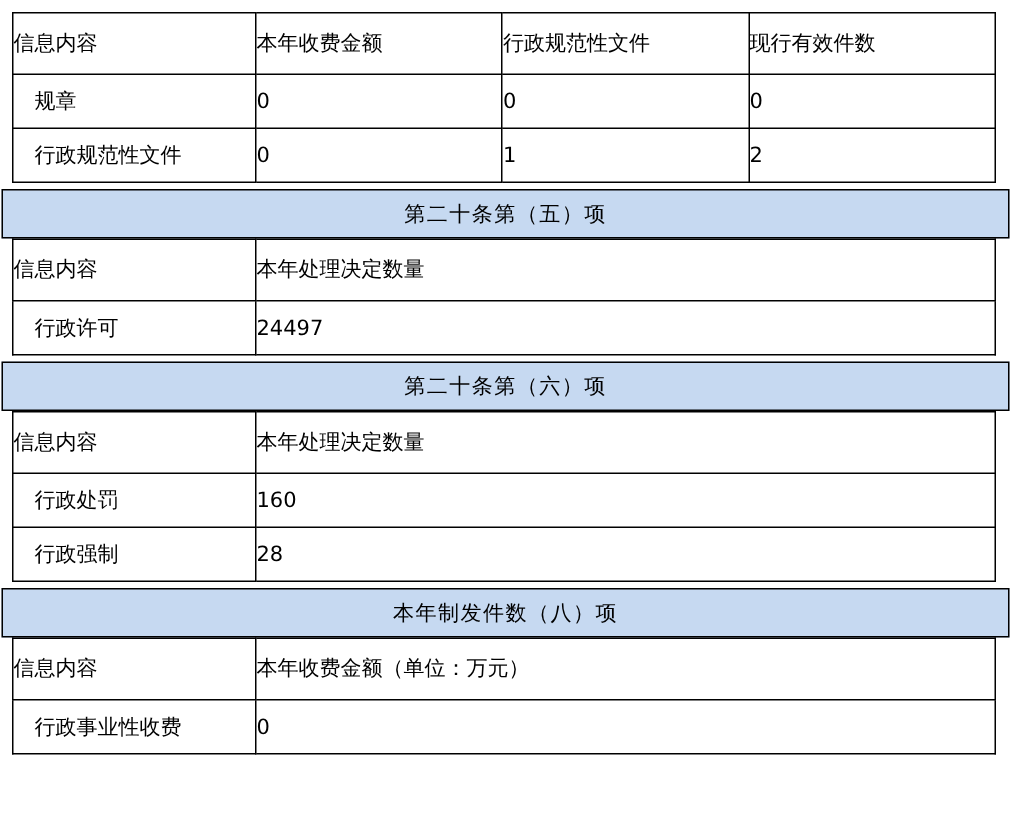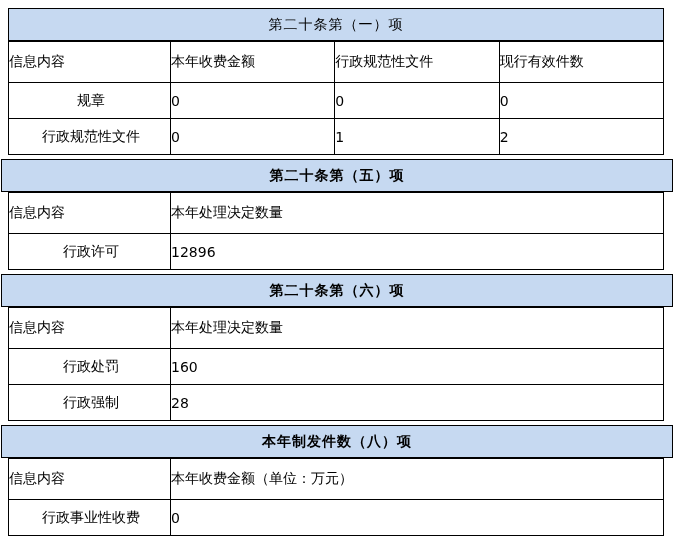--- a/index.html
+++ b/index.html
@@ -13,47 +13,44 @@
     box-sizing:border-box;
     padding:8px 10px 0 8px;
   }
   .band {
     height:31px;
     border:1px solid #000;
     background:#c6d9f1;
     display:flex; align-items:center; justify-content:center;
     letter-spacing:1px;
   }
-  .band.full { margin-left:-7px; margin-right:-9px;font-weight:bold; }
+  .band.full { margin-left:-7px; margin-right:-9px; }
   .gap { margin-top:4px; }
   table.sec {
     border-collapse:collapse;
     width:100%;
     table-layout:fixed;
   }
   table.sec td {
     border:1px solid #000;
     vertical-align:middle;
     padding:0;
     overflow:hidden;
     white-space:nowrap;
   }
   table.sec col.c1 { width:162px; }
   table.sec tr.sub td { height:40px; }
   table.sec tr.row td { height:35px; }
-  table.sec td.label { text-align:center; padding-left:3px; }
+  table.sec td.label { text-align:left; padding-left:14px; }
 </style>
 </head>
 <body>
 
 <div class="page">
 
-  <div class="band">
-    <span>第二十条第（一）项</span>
-  </div>
   <table class="sec">
     <colgroup>
         <col class="c1">
         <col>
         <col>
         <col>
       </colgroup>
     <tbody>
       <tr class="sub">
         <td>信息内容</td>
@@ -84,21 +81,21 @@
         <col class="c1">
         <col>
       </colgroup>
     <tbody>
       <tr class="sub">
         <td>信息内容</td>
         <td>本年处理决定数量</td>
       </tr>
       <tr class="row">
         <td class="label">行政许可</td>
-        <td>12896</td>
+        <td>24497</td>
       </tr>
     </tbody>
   </table>
 
   <div class="band full gap">
     <span>第二十条第（六）项</span>
   </div>
   <table class="sec">
     <colgroup>
         <col class="c1">

